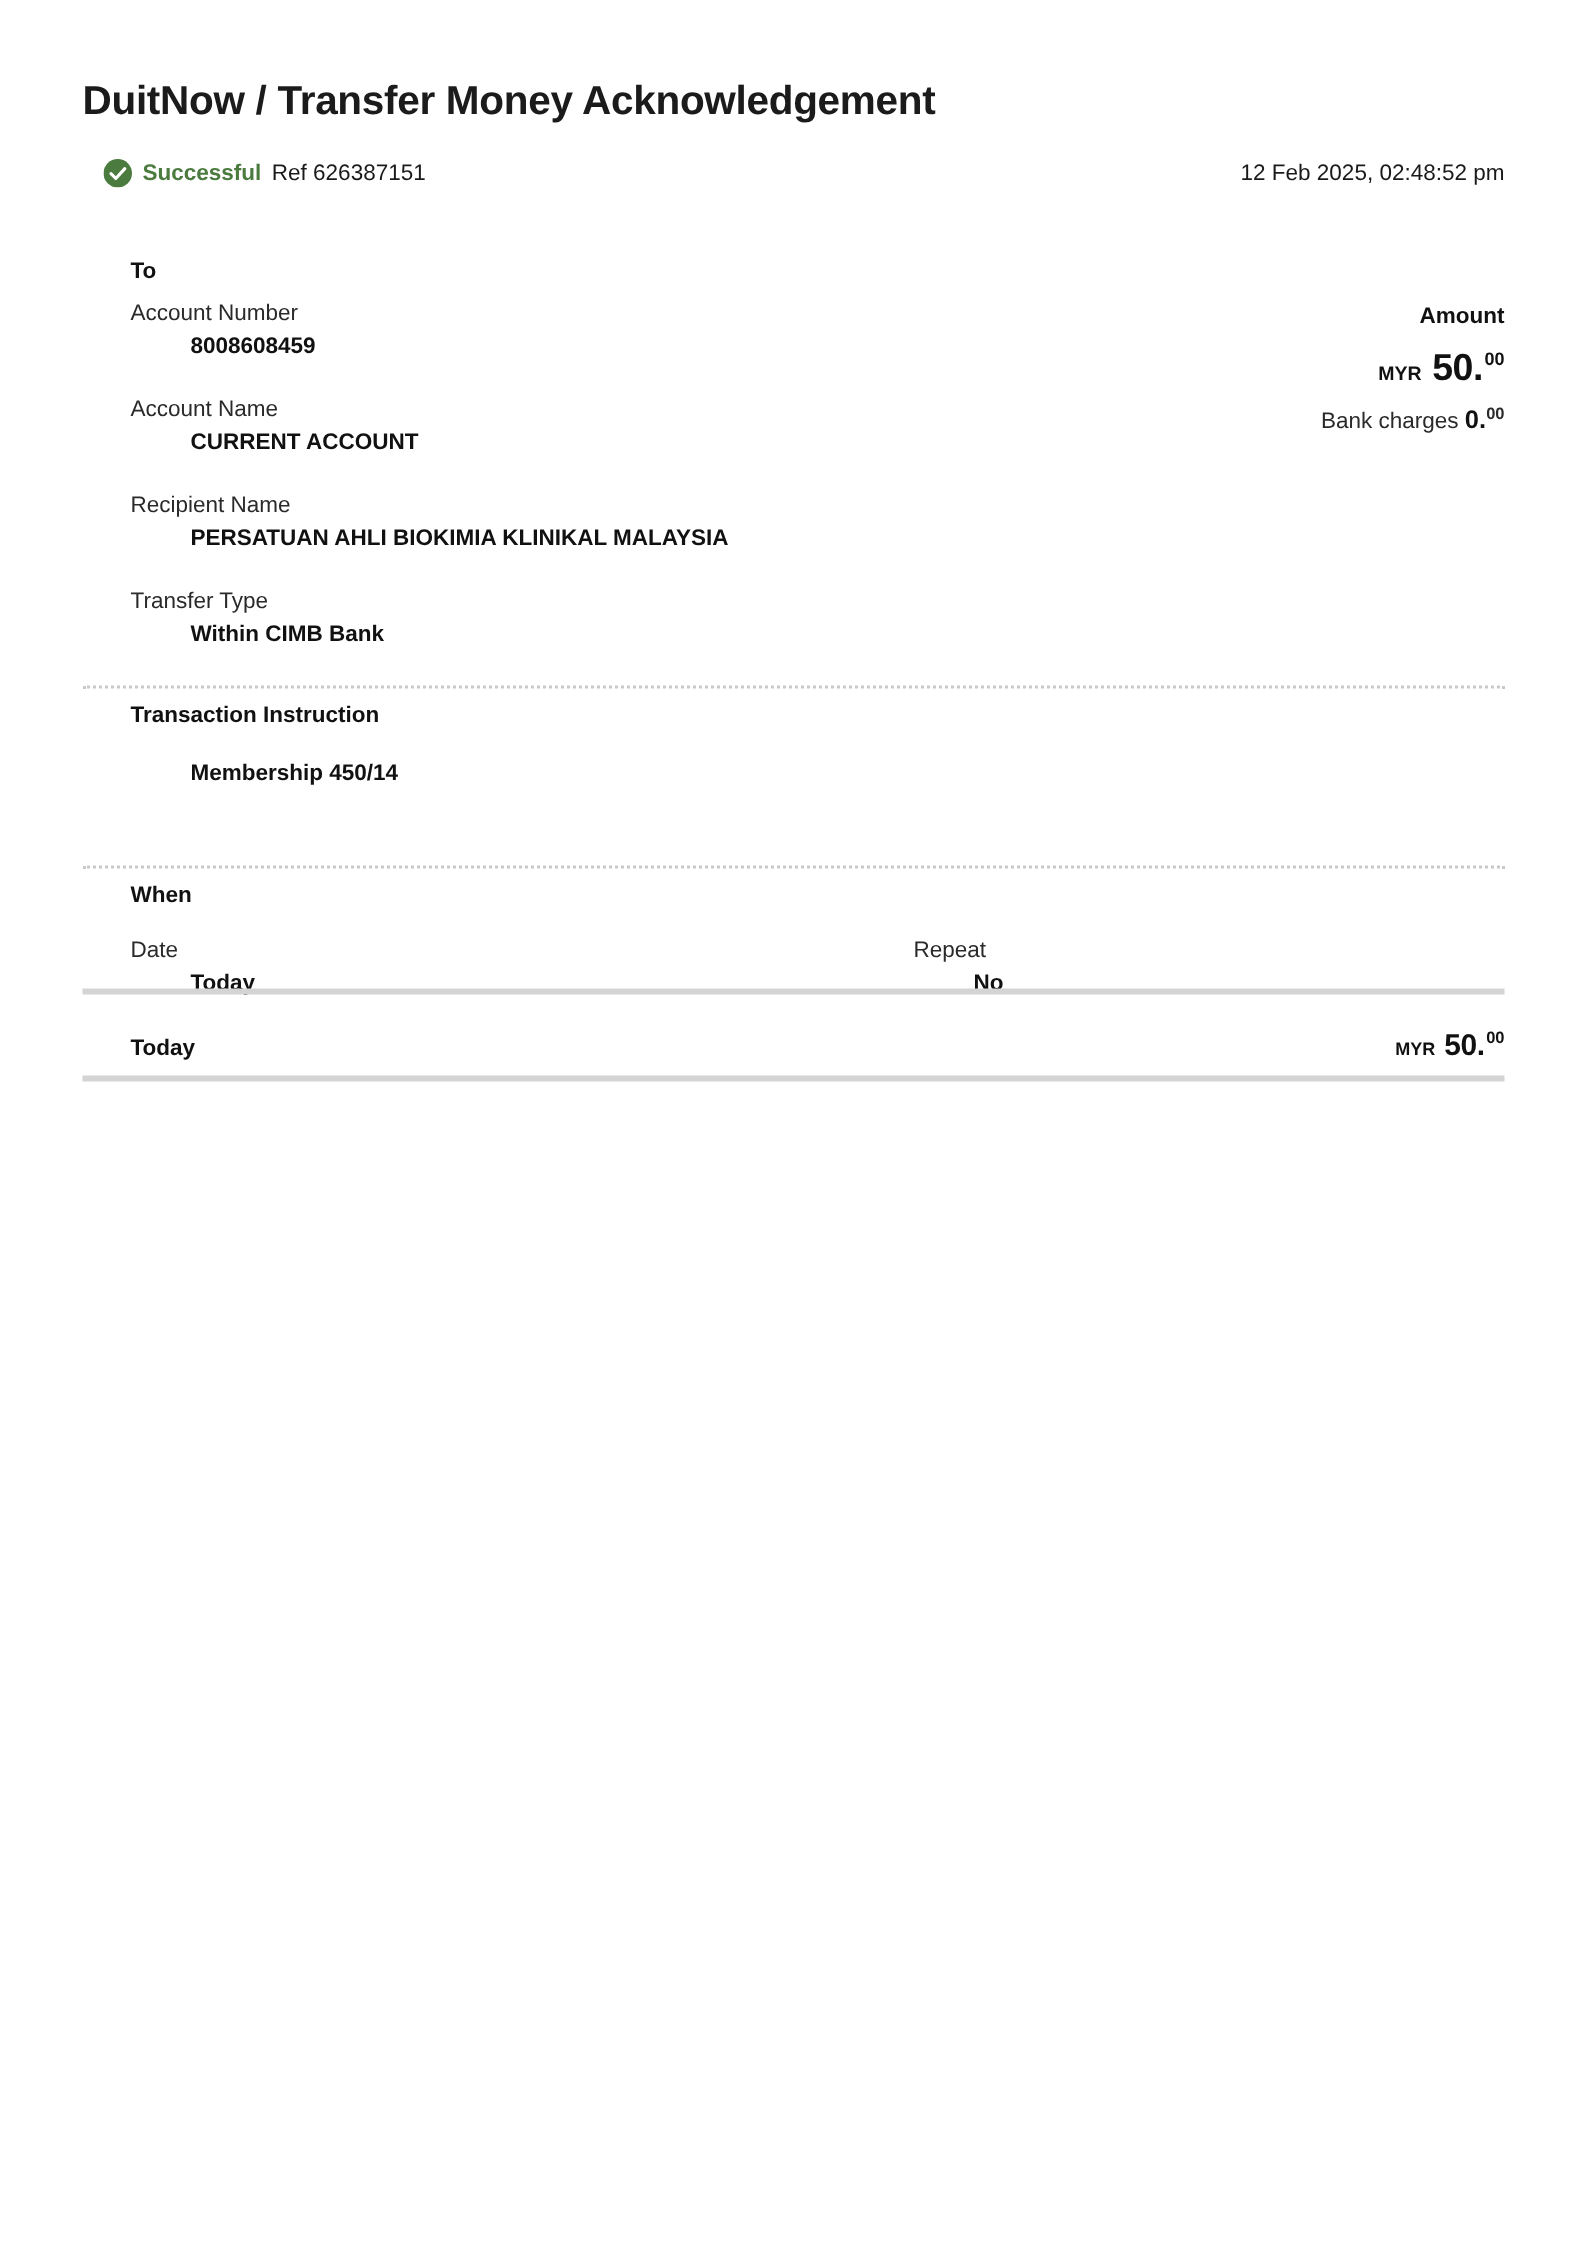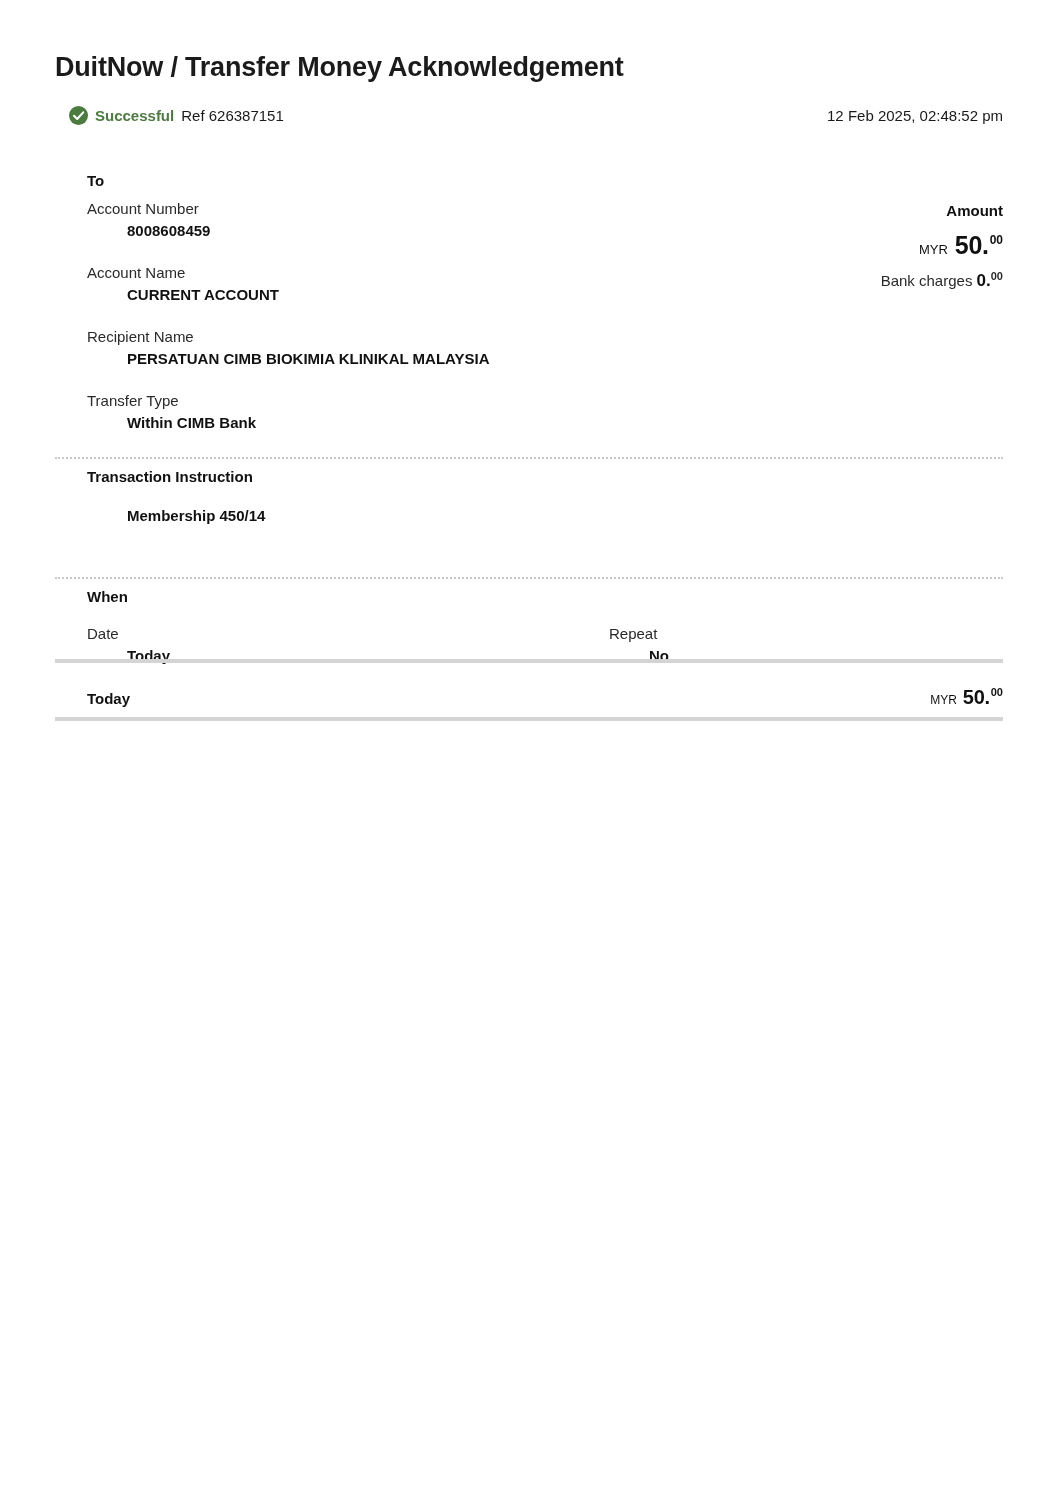--- a/index.html
+++ b/index.html
@@ -109,21 +109,21 @@
     font-size: 15px;
     font-weight: bold;
     color: #111;
   }
   .amount-main {
     margin-top: 12px;
     white-space: nowrap;
   }
   .cur {
     font-size: 13px;
-    font-weight: normal;
+    font-weight: bold;
     color: #111;
     vertical-align: baseline;
     margin-right: 7px;
   }
   .amt-int {
     font-size: 25px;
     font-weight: bold;
     color: #111;
     letter-spacing: -0.3px;
   }
@@ -240,21 +240,21 @@
   <div class="left-col">
     <div class="section-head">To</div>
     <div class="gap-sm"></div>
     <div class="field-label">Account Number</div>
     <div class="field-value">8008608459</div>
     <div class="gap-md"></div>
     <div class="field-label">Account Name</div>
     <div class="field-value">CURRENT ACCOUNT</div>
     <div class="gap-md"></div>
     <div class="field-label">Recipient Name</div>
-    <div class="field-value">PERSATUAN CIMB BIOKIMIA KLINIKAL MALAYSIA</div>
+    <div class="field-value">PERSATUAN AHLI BIOKIMIA KLINIKAL MALAYSIA</div>
     <div class="gap-md"></div>
     <div class="field-label">Transfer Type</div>
     <div class="field-value">Within CIMB Bank</div>
   </div>
 
   <div class="amount-block">
     <div class="amount-title">Amount</div>
     <div class="amount-main">
       <span class="cur">MYR</span><span class="amt-int">50.</span><span class="amt-dec">00</span>
     </div>

